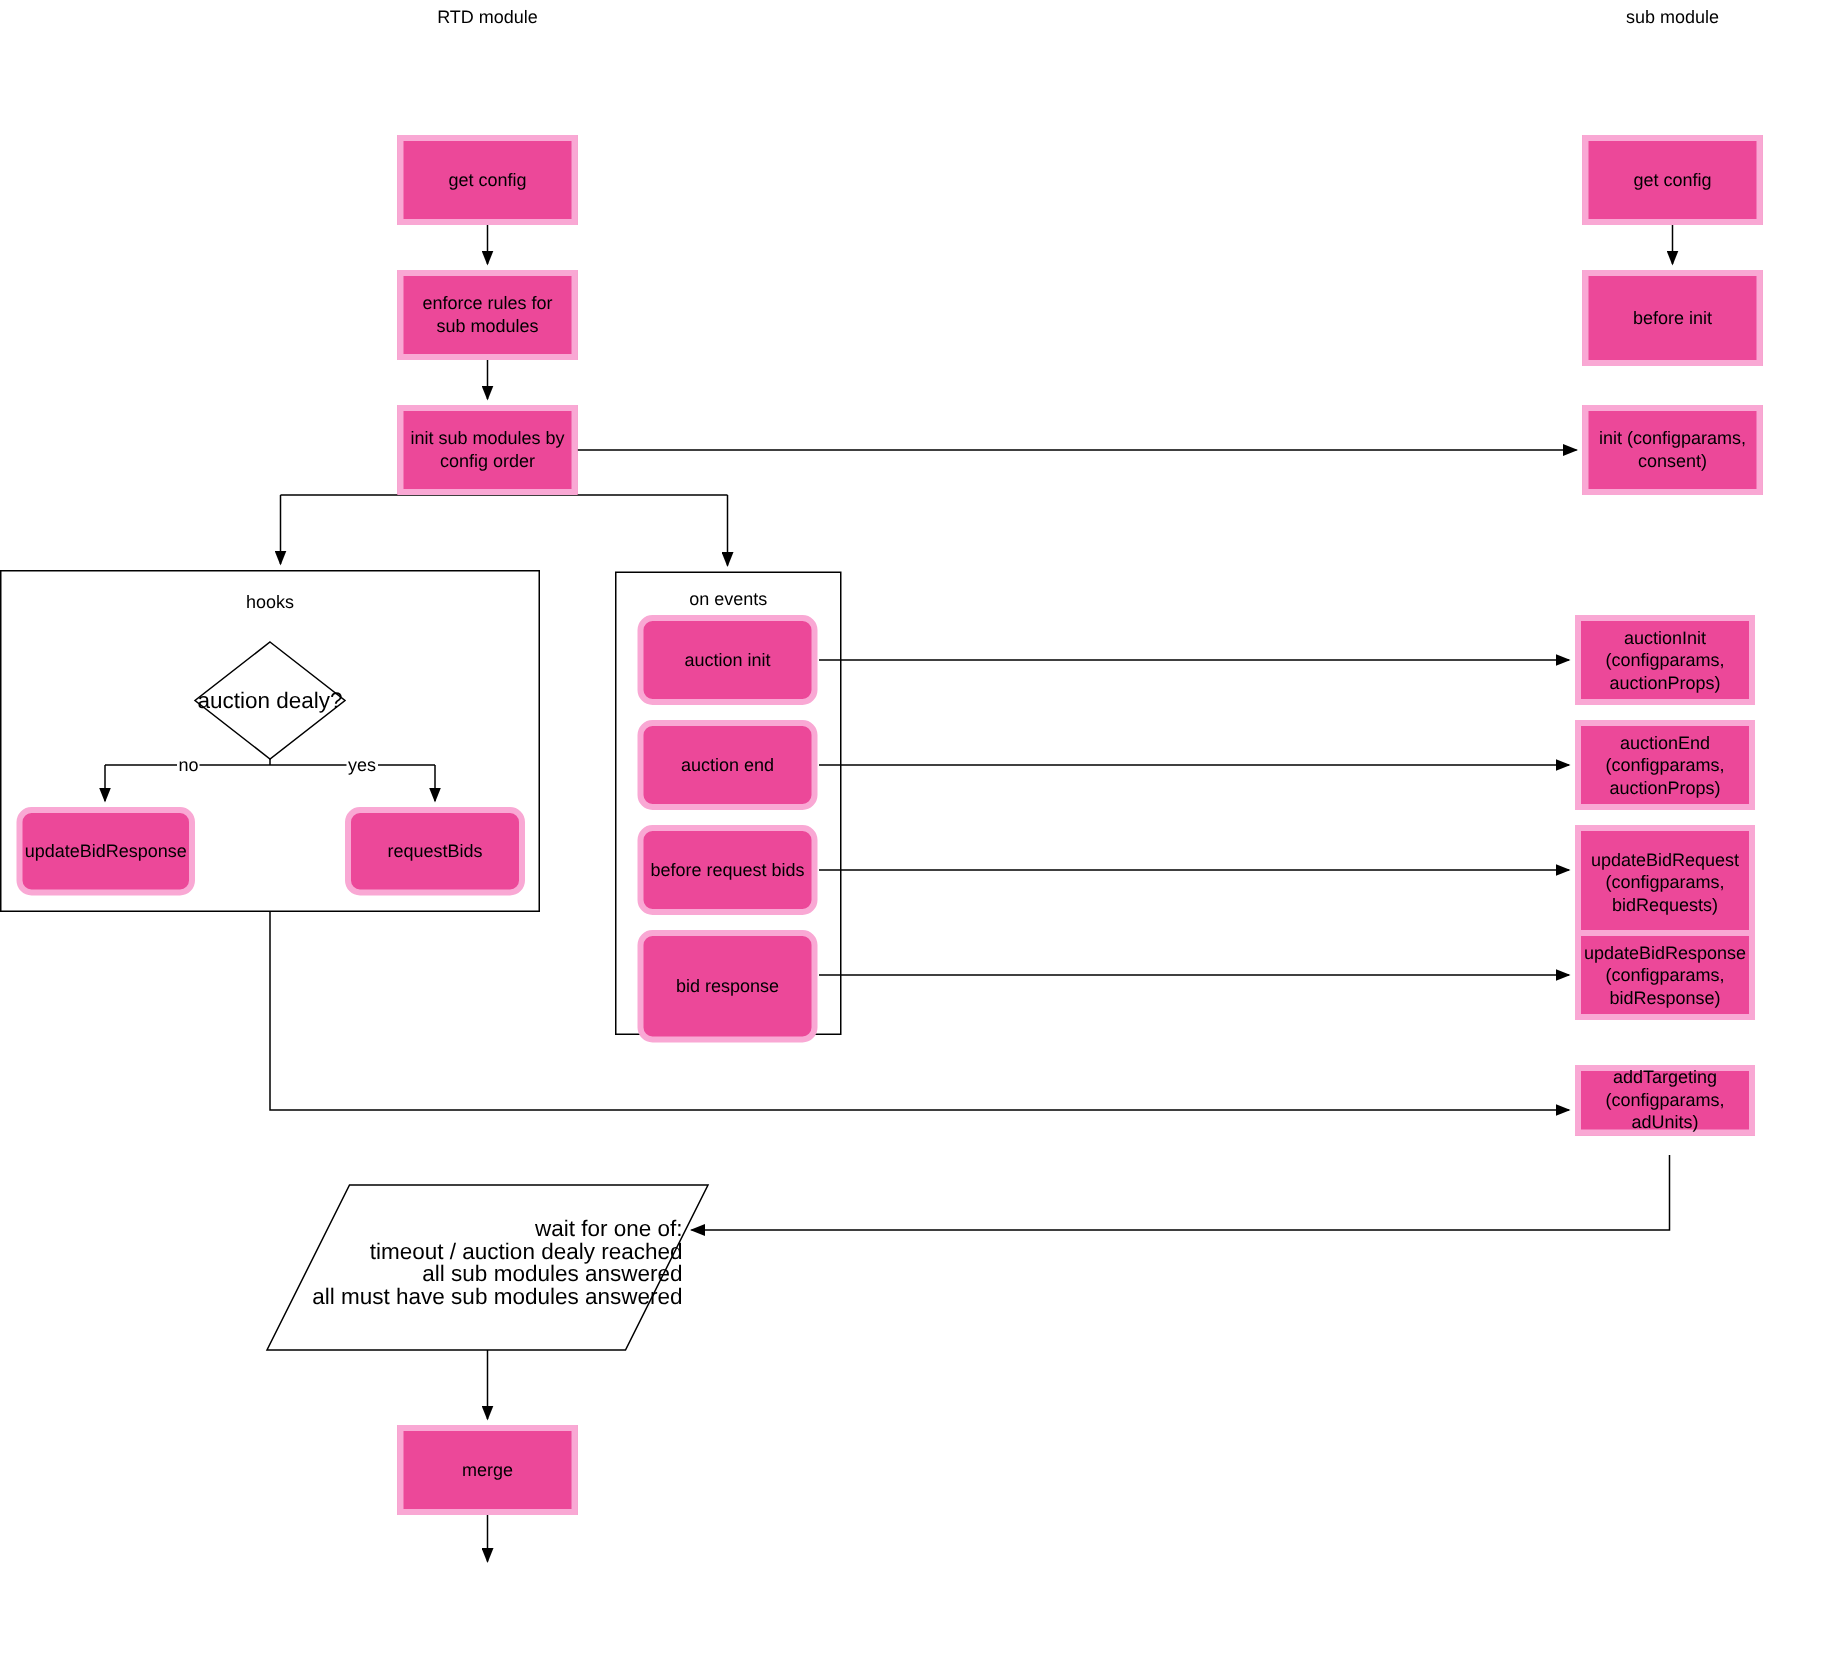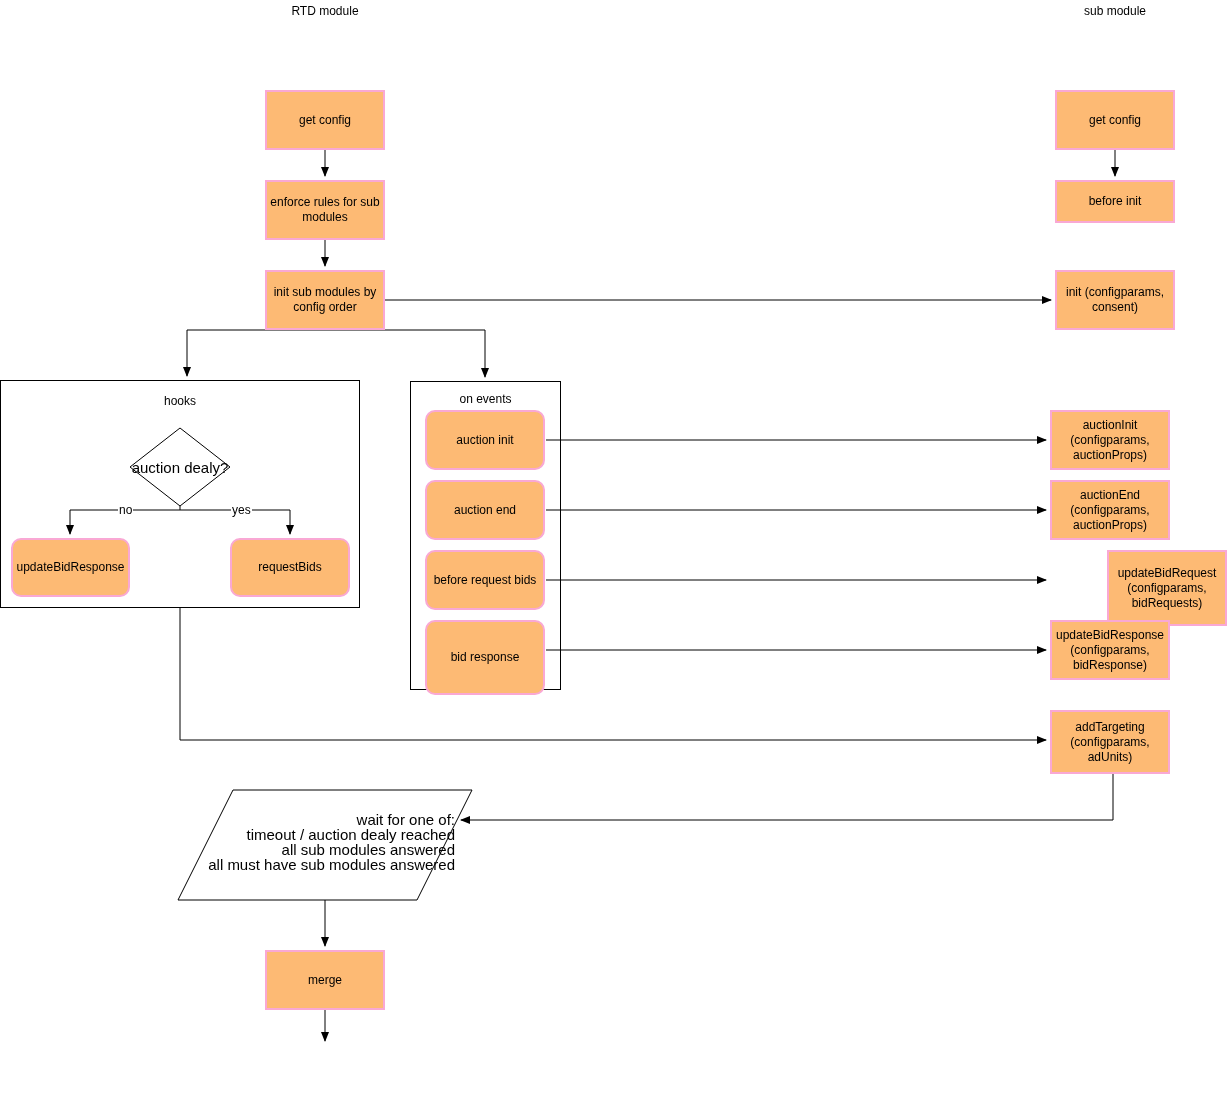--- a/index.html
+++ b/index.html
@@ -16,22 +16,22 @@
     background:#ffffff; z-index:1;
   }
   .container-label {
     position:absolute; top:13px; left:0; right:0; text-align:center;
     font-size:12px;
   }
   svg.connectors {
     position:absolute; left:0; top:0; z-index:2; pointer-events:none;
   }
   .node {
-    position:absolute; box-sizing:border-box; background:#fdba74;
-    border:2px solid #f9a8d4; display:flex; align-items:center; justify-content:center;
+    position:absolute; box-sizing:border-box; background:#ec4899;
+    border:4px solid #f9a8d4; display:flex; align-items:center; justify-content:center;
     text-align:center; font-size:12px; line-height:1.25; z-index:3; padding:0 2px;
   }
   .rounded { border-radius:10px; }
   .overlay-text {
     position:absolute; text-align:center; font-size:15px; line-height:15px;
     background:transparent; z-index:3; white-space:pre-line;
   }
   .float-label {
     position:absolute; background:#ffffff; font-size:12px; padding:0 1px;
     z-index:3;
@@ -99,21 +99,21 @@
   <div class="node" style="left:265px; top:180px; width:120px; height:60px;">
     <span>enforce rules for sub modules</span>
   </div>
   <div class="node" style="left:265px; top:270px; width:120px; height:60px;justify-content:center;">
     <span>init sub modules by config order</span>
   </div>
 
   <div class="node" style="left:1055px; top:90px; width:120px; height:60px;">
     <span>get config</span>
   </div>
-  <div class="node" style="left:1055px; top:180px; width:120px; height:43px;">
+  <div class="node" style="left:1055px; top:180px; width:120px; height:64px;">
     <span>before init</span>
   </div>
   <div class="node" style="left:1055px; top:270px; width:120px; height:60px;">
     <span>init (configparams, consent)</span>
   </div>
 
   <div class="overlay-text" style="left:130px; top:460px; width:100px;">auction dealy?</div>
   <div class="float-label" style="left:118px; top:503px;">no</div>
   <div class="float-label" style="left:231px; top:503px;">yes</div>
   <div class="node rounded" style="left:11px; top:538px; width:119px; height:59px;">
@@ -135,27 +135,27 @@
   <div class="node rounded" style="left:425px; top:620px; width:120px; height:75px;">
     <span>bid response</span>
   </div>
 
   <div class="node" style="left:1050px; top:410px; width:120px; height:60px;">
     <span>auctionInit (configparams, auctionProps)</span>
   </div>
   <div class="node" style="left:1050px; top:480px; width:120px; height:60px;">
     <span>auctionEnd (configparams, auctionProps)</span>
   </div>
-  <div class="node" style="left:1107px; top:550px; width:120px; height:76px;">
+  <div class="node" style="left:1050px; top:550px; width:120px; height:76px;">
     <span>updateBidRequest (configparams, bidRequests)</span>
   </div>
   <div class="node" style="left:1050px; top:620px; width:120px; height:60px;">
     <span>updateBidResponse (configparams, bidResponse)</span>
   </div>
-  <div class="node" style="left:1050px; top:710px; width:120px; height:64px;">
+  <div class="node" style="left:1050px; top:710px; width:120px; height:47px;">
     <span>addTargeting (configparams, adUnits)</span>
   </div>
 
   <div class="overlay-text" style="left:195px; top:812px; width:260px;text-align:right;">wait for one of:
 timeout / auction dealy reached
 all sub modules answered
 all must have sub modules answered</div>
 
   <div class="node" style="left:265px; top:950px; width:120px; height:60px;">
     <span>merge</span>

